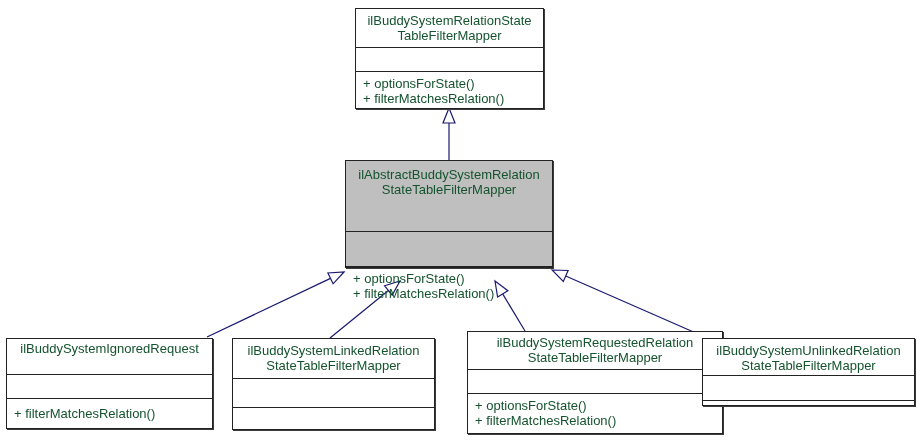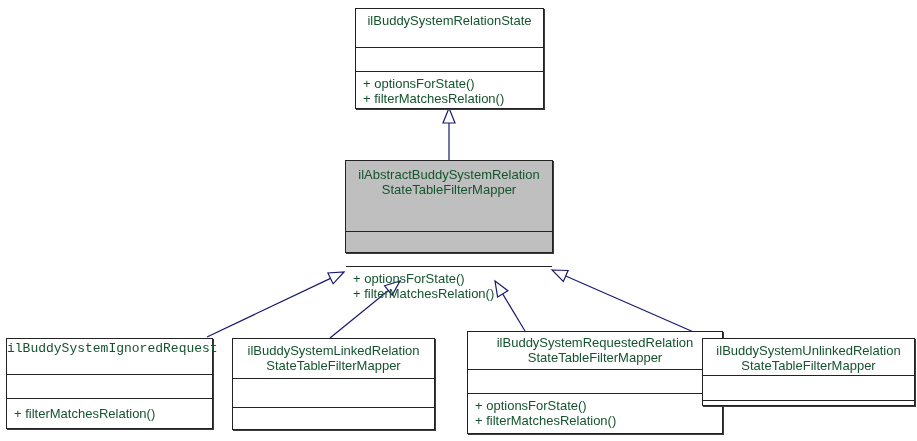--- a/index.html
+++ b/index.html
@@ -43,25 +43,25 @@
     box-sizing: border-box;
     padding: 4px 0 0 7px;
     line-height: 15px;
     text-align: left;
     white-space: nowrap;
   }
   
   #box-base      { left: 355px; top:   8px; width: 189px; height: 101px; }
   #box-base      .sec-title { height: 38px; }
   #box-base      .sec-attrs { height: 24px; }
-  #box-abstract  { left: 345px; top: 160px; width: 208px; height: 93px; gap: 34px; }
+  #box-abstract  { left: 345px; top: 160px; width: 208px; height: 108px; gap: 34px; }
   #box-abstract  .sec-title { height: 40px; padding-top: 6px; }
   #box-abstract  .sec-attrs { height: 24px; }
   #box-ignored   { left:   6px; top: 338px; width: 207px; height:  91px; }
-  #box-ignored   .sec-title { height: 35px; padding-top: 2px; font-family: Liberation Mono, monospace; }
+  #box-ignored   .sec-title { height: 35px; padding-top: 2px; }
   #box-ignored   .sec-attrs { height: 24px; }
   #box-ignored   .sec-methods { padding-top: 7px; }
   #box-linked    { left: 232px; top: 338px; width: 203px; height:  92px; }
   #box-linked    .sec-title { height: 39px; }
   #box-linked    .sec-attrs { height: 29px; }
   #box-requested { left: 467px; top: 331px; width: 256px; height: 103px; }
   #box-requested .sec-title { height: 37px; padding-top: 3px; }
   #box-requested .sec-attrs { height: 24px; }
   #box-unlinked  { left: 702px; top: 338px; width: 213px; height:  68px; }
   #box-unlinked  .sec-title { height: 39px; }
@@ -109,20 +109,21 @@
     </g>
     <g>
       <line class="edge-line" x1="705" y1="337" x2="565.7" y2="276"></line>
       <polygon class="edge-head" points="552,270 568.1,270.5 563.3,281.5"></polygon>
     </g>
   </svg>
 
   <div class="uml-class" id="box-base">
     <div class="sec-title">
       <div>ilBuddySystemRelationState</div>
+      <div>TableFilterMapper</div>
     </div>
     <div class="sec-attrs"></div>
     <div class="sec-methods">
       <div>+ optionsForState()</div>
       <div>+ filterMatchesRelation()</div>
     </div>
   </div>
 
   <div class="uml-class highlight" id="box-abstract">
     <div class="sec-title">

